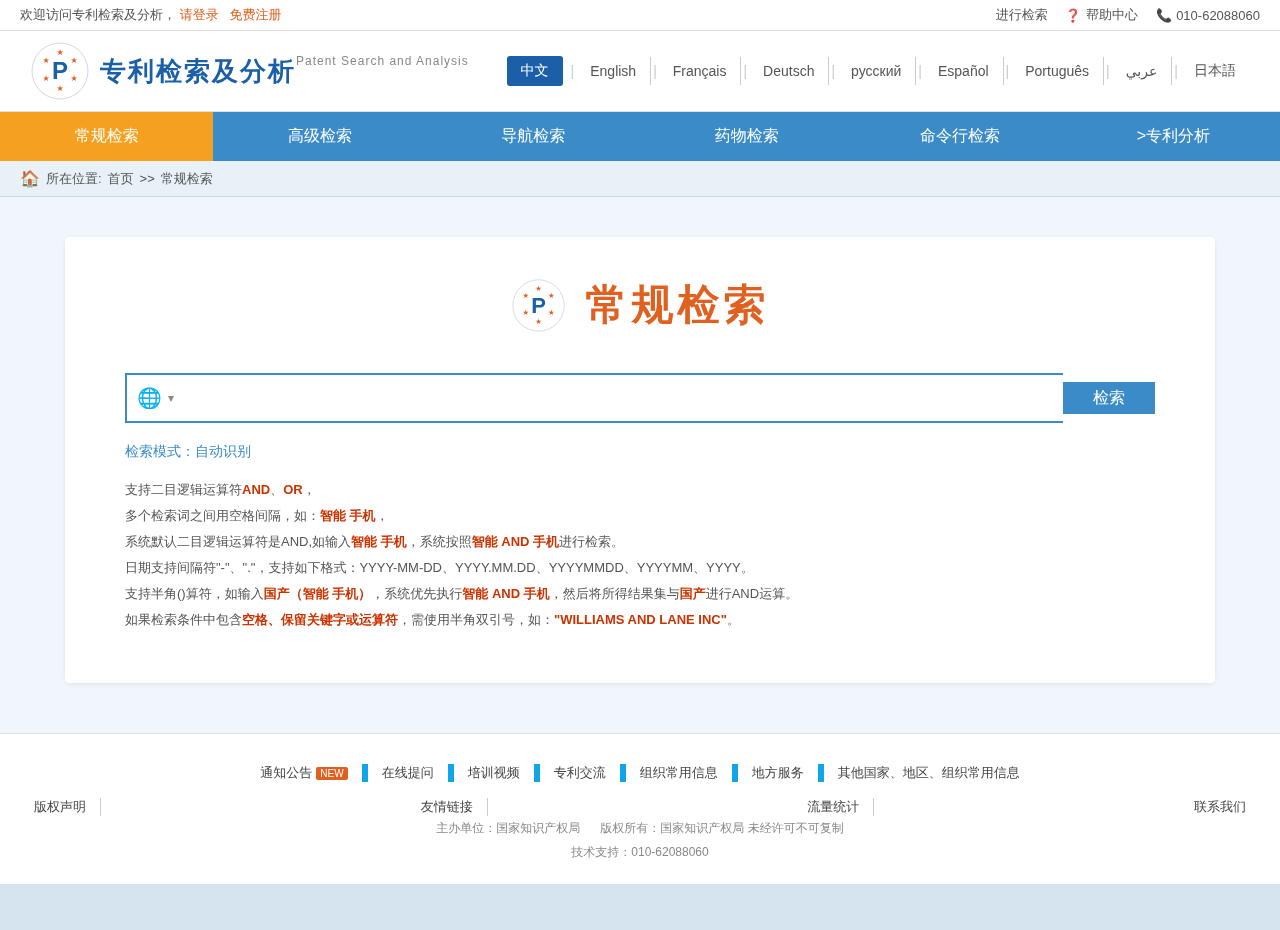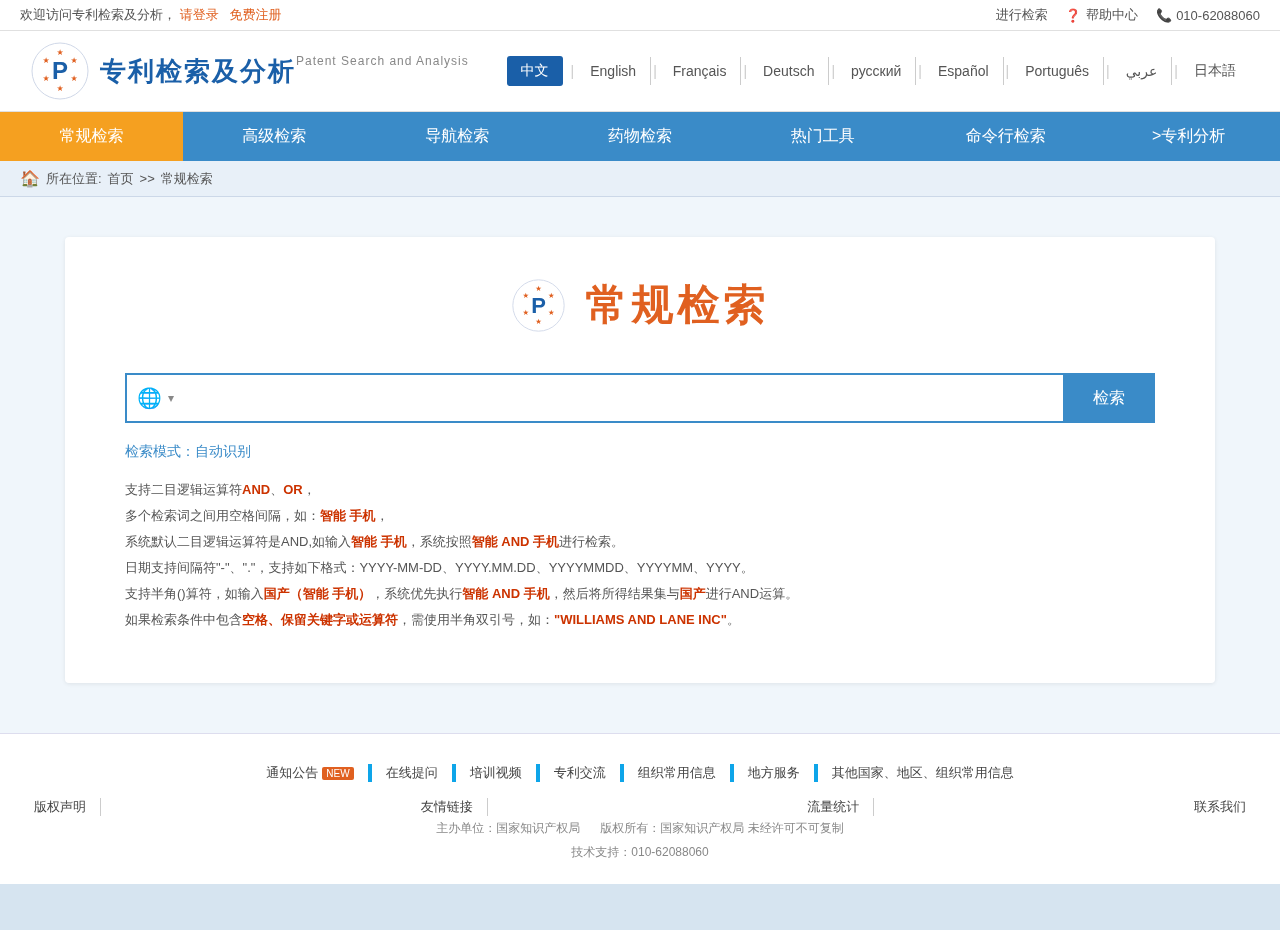--- a/index.html
+++ b/index.html
@@ -43,33 +43,33 @@
     .big-title { display: flex; align-items: center; justify-content: center; gap: 20px; margin-bottom: 40px; }
     .big-title-logo { width: 55px; height: 55px; }
     .big-title-text { font-size: 42px; font-weight: bold; color: #e06020; letter-spacing: 4px; }
 
     
     .search-bar { display: flex; align-items: center; margin-bottom: 20px; }
     .search-field-wrapper { flex: 1; display: flex; align-items: center; border: 2px solid #3a8bc8; border-right: none; background: #fff; height: 50px; padding: 0 10px; }
     .globe-icon { font-size: 20px; color: #555; margin-right: 6px; }
     .dropdown-arrow { color: #888; font-size: 12px; margin-right: 10px; cursor: pointer; }
     .search-input { flex: 1; border: none; outline: none; font-size: 15px; color: #333; }
-    .search-btn { background: #3a8bc8; color: #fff; border: none; height: 50px; padding: 0 30px; font-size: 16px; cursor: pointer; white-space: nowrap; }
+    .search-btn { background: #3a8bc8; color: #fff; border: none; height: 32px; padding: 0 30px; font-size: 16px; cursor: pointer; white-space: nowrap; }
 
     
     .search-mode { color: #3a8bc8; font-size: 14px; margin-bottom: 16px; font-weight: 500; }
 
     
     .help-text { font-size: 13px; color: #555; line-height: 2; }
     .help-text .highlight { color: #cc3300; font-weight: bold; }
 
     
     .footer { background: #fff; border-top: 1px solid #dde; padding: 30px 20px 20px; text-align: center; }
     .footer-links { display: flex; align-items: center; justify-content: center; flex-wrap: wrap; gap: 0; margin-bottom: 16px; font-size: 13px; }
-    .footer-link { color: #444; text-decoration: none; padding: 0 14px; border-right: 4px solid #0ea5e9; cursor: pointer; }
+    .footer-link { color: #444; text-decoration: none; padding: 0 14px; border-right: 6px solid #0ea5e9; cursor: pointer; }
     .footer-link:last-child { border-right: none; }
     .footer-links2 { display: flex; align-items: center; justify-content: space-between; gap: 0; font-size: 13px; }
     .footer-link2 { color: #444; text-decoration: none; padding: 0 14px; border-right: 1px solid #ccc; cursor: pointer; }
     .footer-link2:last-child { border-right: none; }
     .footer-bottom { font-size: 12px; color: #888; line-height: 2; }
 
     .new-badge { display: inline-block; background: #e06020; color: #fff; font-size: 10px; padding: 1px 4px; border-radius: 2px; margin-left: 4px; vertical-align: middle; }
   </style>
 </head>
 <body>
@@ -143,21 +143,20 @@
     <span style="color:#ccc;margin:0 2px;">|</span>
     <a class="lang-item">日本語</a>
   </nav>
 </div>
 
 <nav class="nav-menu">
   <a class="nav-item active">常规检索</a>
   <a class="nav-item">高级检索</a>
   <a class="nav-item">导航检索</a>
   <a class="nav-item">药物检索</a>
-  <a class="nav-item">热门工具</a>
   <a class="nav-item">命令行检索</a>
   <a class="nav-item">&gt;专利分析</a>
 </nav>
 
 <div class="breadcrumb">
   <span style="color:#3a8bc8;font-size:16px;">🏠</span>
   <span>所在位置:</span>
   <a style="color:#555;text-decoration:none;">首页</a>
   <span>&gt;&gt;</span>
   <span>常规检索</span>

